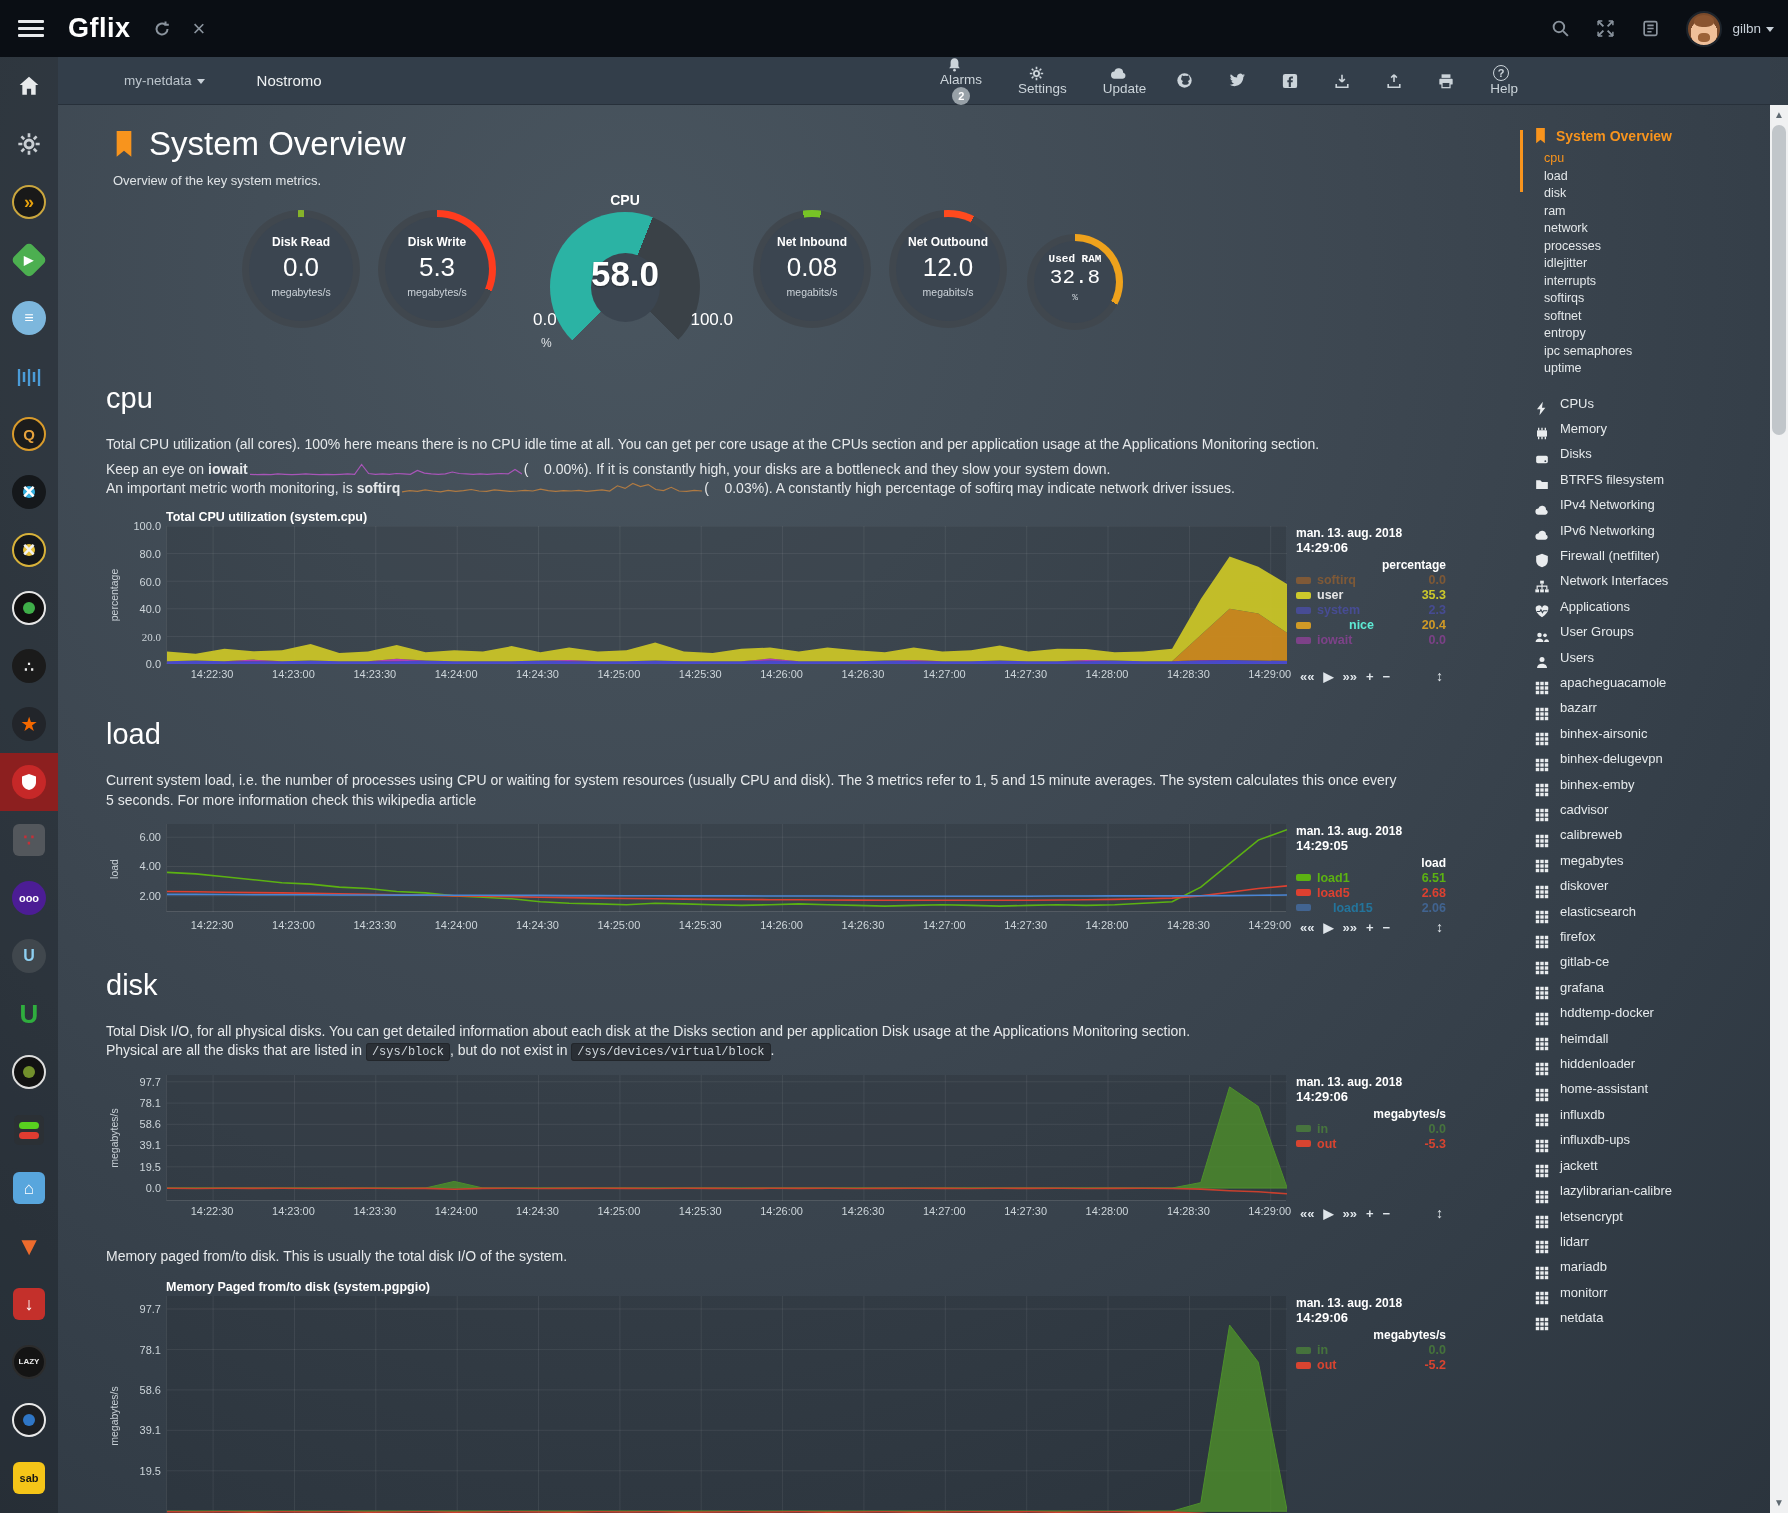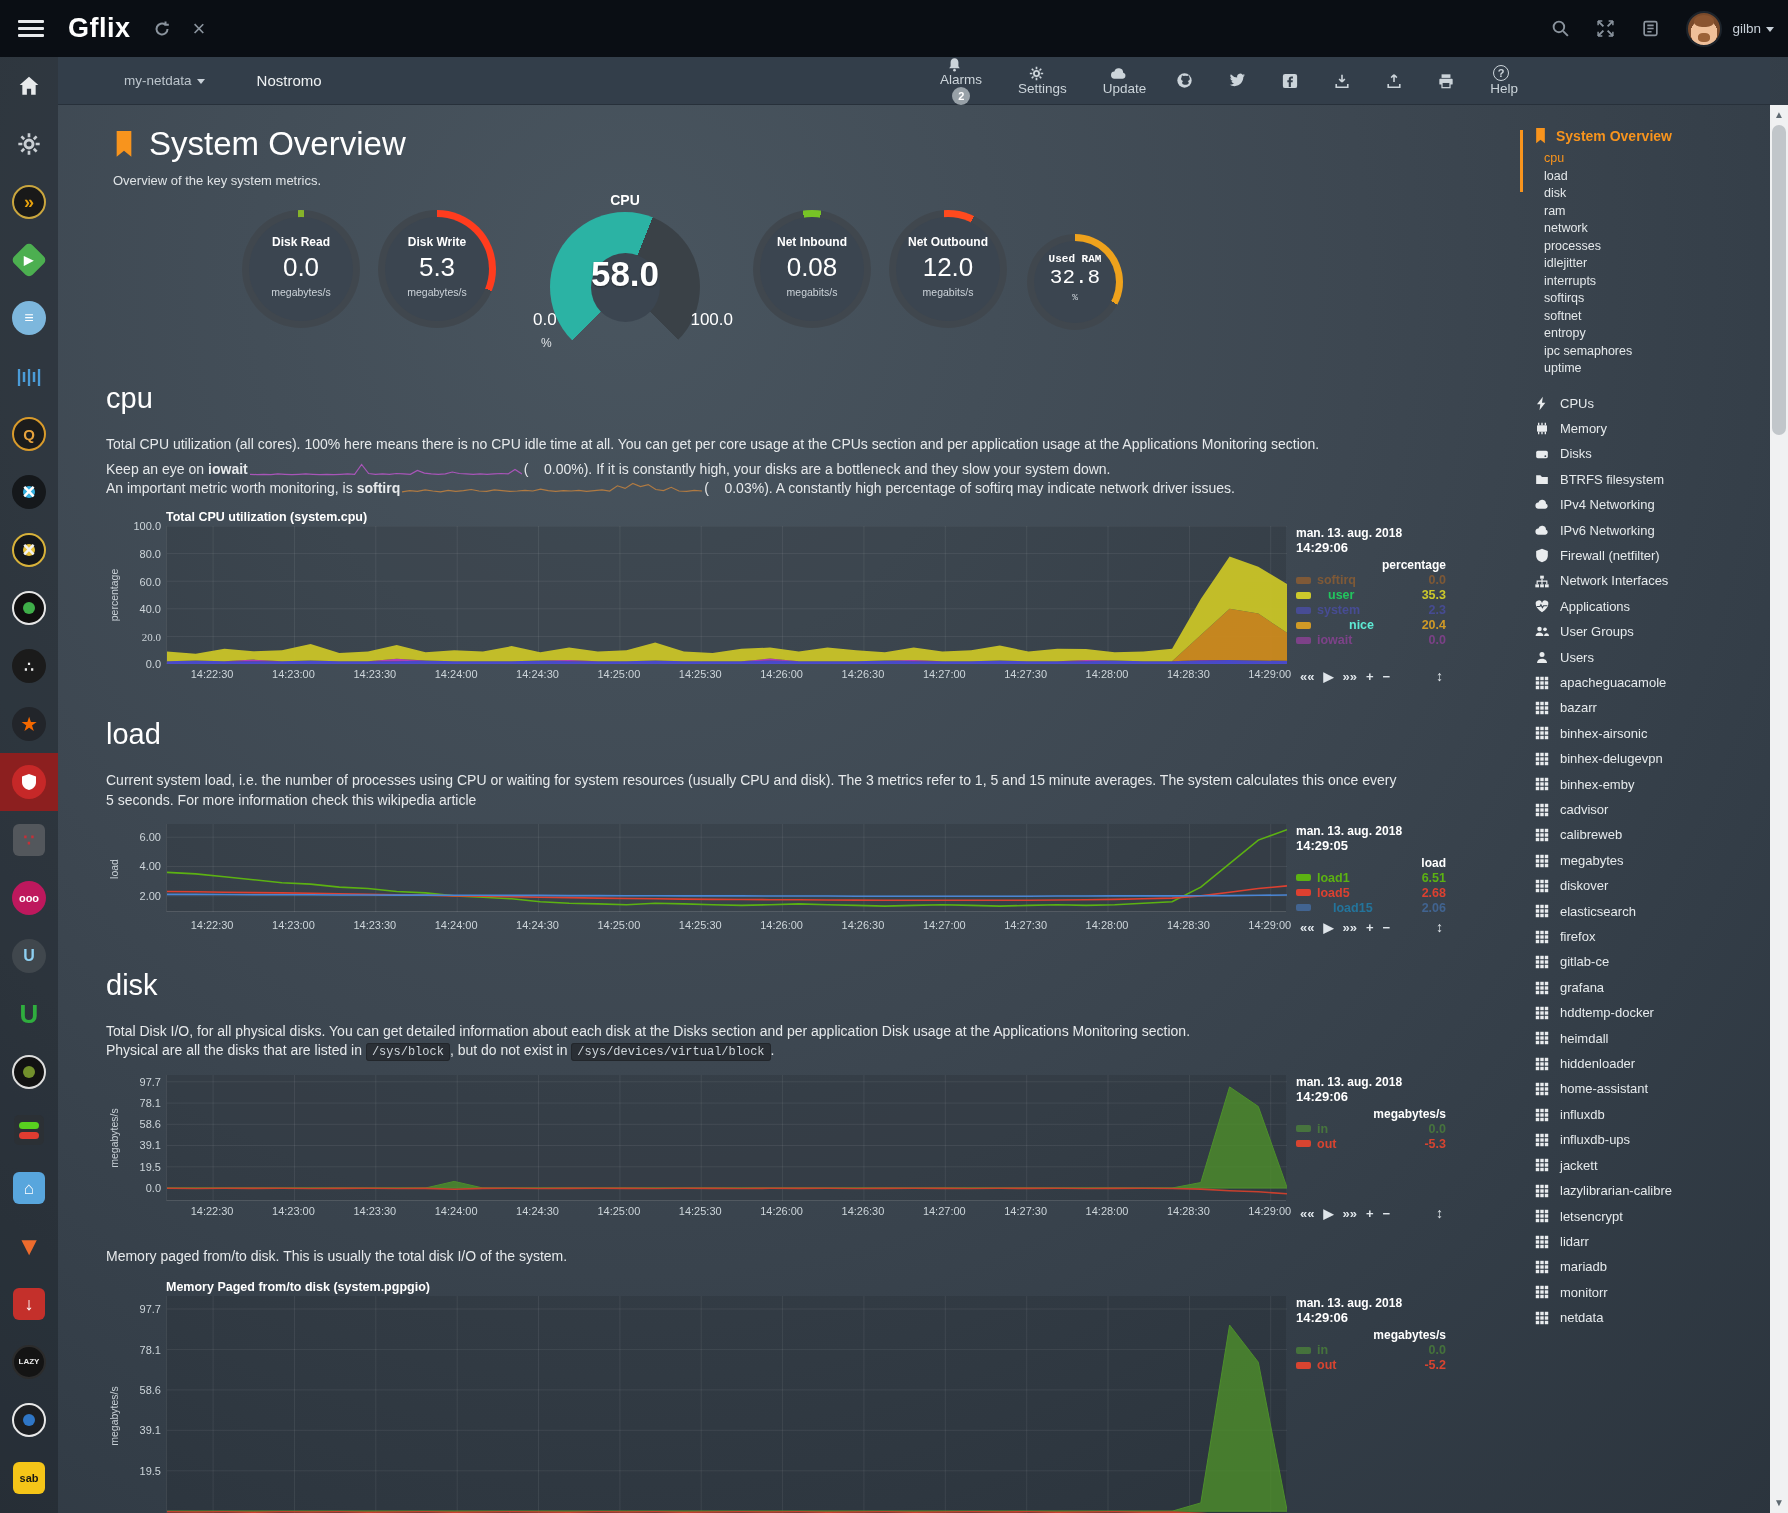--- a/index.html
+++ b/index.html
@@ -111,21 +111,21 @@
 
   
   .right-sidebar { position:absolute; left:1520px; top:128px; width:250px; height:1385px; overflow:hidden; color:#e6eaec; z-index:10; }
   .rs-active-bar { position:absolute; left:0; top:2px; width:3px; height:62px; background:#f8941d; }
   .rs-head { display:flex; align-items:center; padding-left:14px; cursor:pointer; }
   .rs-head-label { color:#f8941d; font-weight:bold; font-size:14px; margin-left:9px; }
   .rs-sub { list-style:none; margin-top:6px; }
   .rs-sub li { font-size:12.5px; line-height:17.5px; padding-left:24px; cursor:pointer; color:#e4e8ea; }
   .rs-sub li.active { color:#f8941d; }
   .rs-sections { list-style:none; margin-top:13px; }
-  .rs-sections li, .rs-apps li { display:flex; align-items:center; font-size:13px; line-height:25.4px; padding-left:14px; cursor:pointer; white-space:nowrap; }
+  .rs-sections li, .rs-apps li { display:flex; align-items:flex-end; font-size:13px; line-height:25.4px; padding-left:14px; cursor:pointer; white-space:nowrap; }
   .rs-sections li svg, .rs-apps li svg { margin-right:10px; flex:0 0 16px; }
   .rs-apps { list-style:none; }
 
   
   .scrollbar { position:absolute; right:0; top:105px; width:18px; height:1408px; background:#f0f1f2; z-index:50; }
   .sb-thumb { position:absolute; left:2px; width:14px; top:20px; height:310px; background:#c1c6ca; border-radius:7px; cursor:pointer; }
   .sb-arrow { position:absolute; left:0; width:18px; height:16px; color:#5f6a72; font-size:10px; text-align:center; line-height:16px; cursor:pointer; }
   .sb-up { top:2px; }
   .sb-down { bottom:2px; }
 </style>
@@ -312,21 +312,21 @@
           <path d="M9 1l7 2.5V9c0 4.5-3 7-7 8-4-1-7-3.5-7-8V3.5z"></path>
         </svg>
       </div>
     </div>
     <div class="ls-item">
       <div class="ls-shape ls-square" style="background: rgb(83, 87, 92);">
         <span style="color: rgb(197, 48, 56); font-size: 17px; line-height: 1; position: relative; z-index: 2;">∵</span>
       </div>
     </div>
     <div class="ls-item">
-      <div class="ls-shape ls-circle" style="background: #be185d;">
+      <div class="ls-shape ls-circle" style="background: #4c1d95;">
         <span style="color: rgb(255, 255, 255); font-size: 11px; line-height: 1; position: relative; z-index: 2;">ooo</span>
       </div>
     </div>
     <div class="ls-item">
       <div class="ls-shape ls-circle" style="background: rgb(64, 71, 77);">
         <span style="color: rgb(142, 208, 242); font-size: 16px; line-height: 1; position: relative; z-index: 2;">U</span>
       </div>
     </div>
     <div class="ls-item">
       <div class="ls-shape">
@@ -505,21 +505,21 @@
           <div class="lg-date">man. 13. aug. 2018</div>
           <div class="lg-time">14:29:06</div>
           <div class="lg-unit">percentage</div>
           <div class="lg-row dim">
             <span class="lg-swatch" style="background: rgb(192, 108, 30);"></span>
             <span class="lg-name" style="color: rgb(192, 108, 30);">softirq</span>
             <span class="lg-val" style="color: rgb(192, 108, 30);">0.0</span>
           </div>
           <div class="lg-row">
             <span class="lg-swatch" style="background: rgb(205, 201, 43);"></span>
-            <span class="lg-name" style="color: #22c55e; margin-left: 11px;">user</span>
+            <span class="lg-name" style="color: #e5e5e5;">user</span>
             <span class="lg-val" style="color: rgb(205, 201, 43);">35.3</span>
           </div>
           <div class="lg-row dim">
             <span class="lg-swatch" style="background: rgb(82, 82, 214);"></span>
             <span class="lg-name" style="color: rgb(82, 82, 214);">system</span>
             <span class="lg-val" style="color: rgb(82, 82, 214);">2.3</span>
           </div>
           <div class="lg-row">
             <span class="lg-swatch" style="background: rgb(208, 154, 38);"></span>
             <span class="lg-name" style="color: #5eead4; margin-left: 32px;">nice</span>

